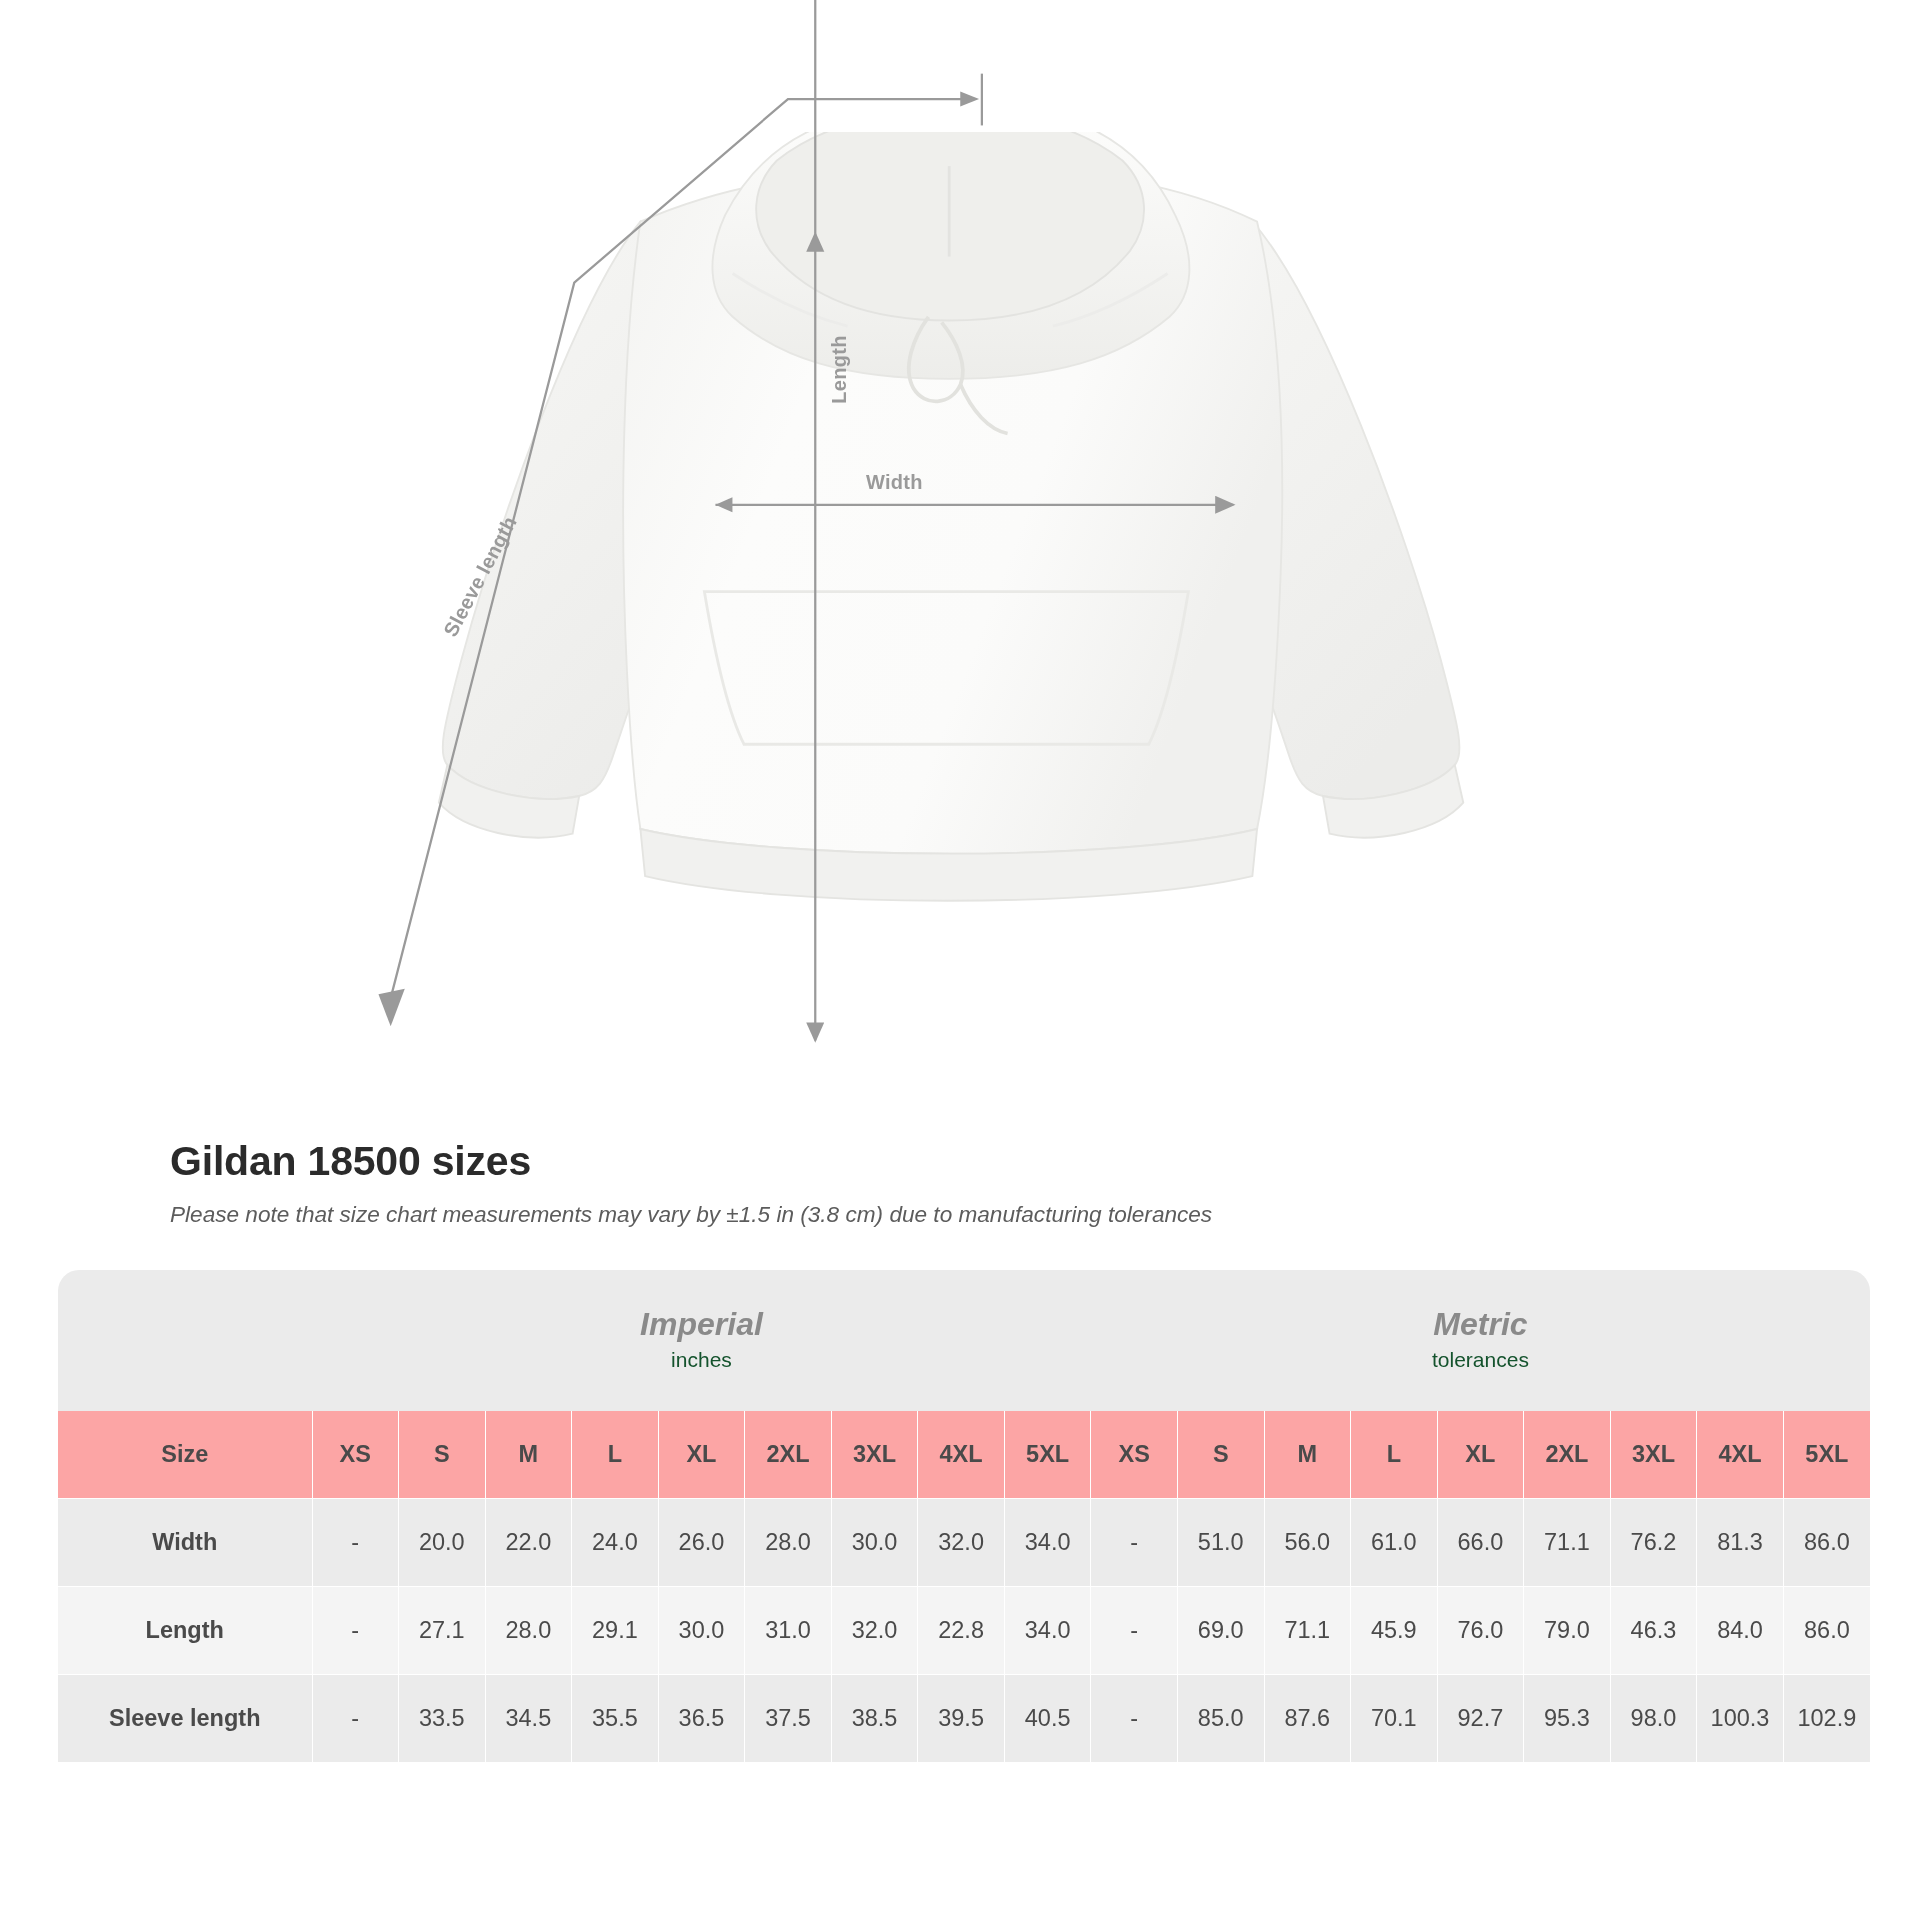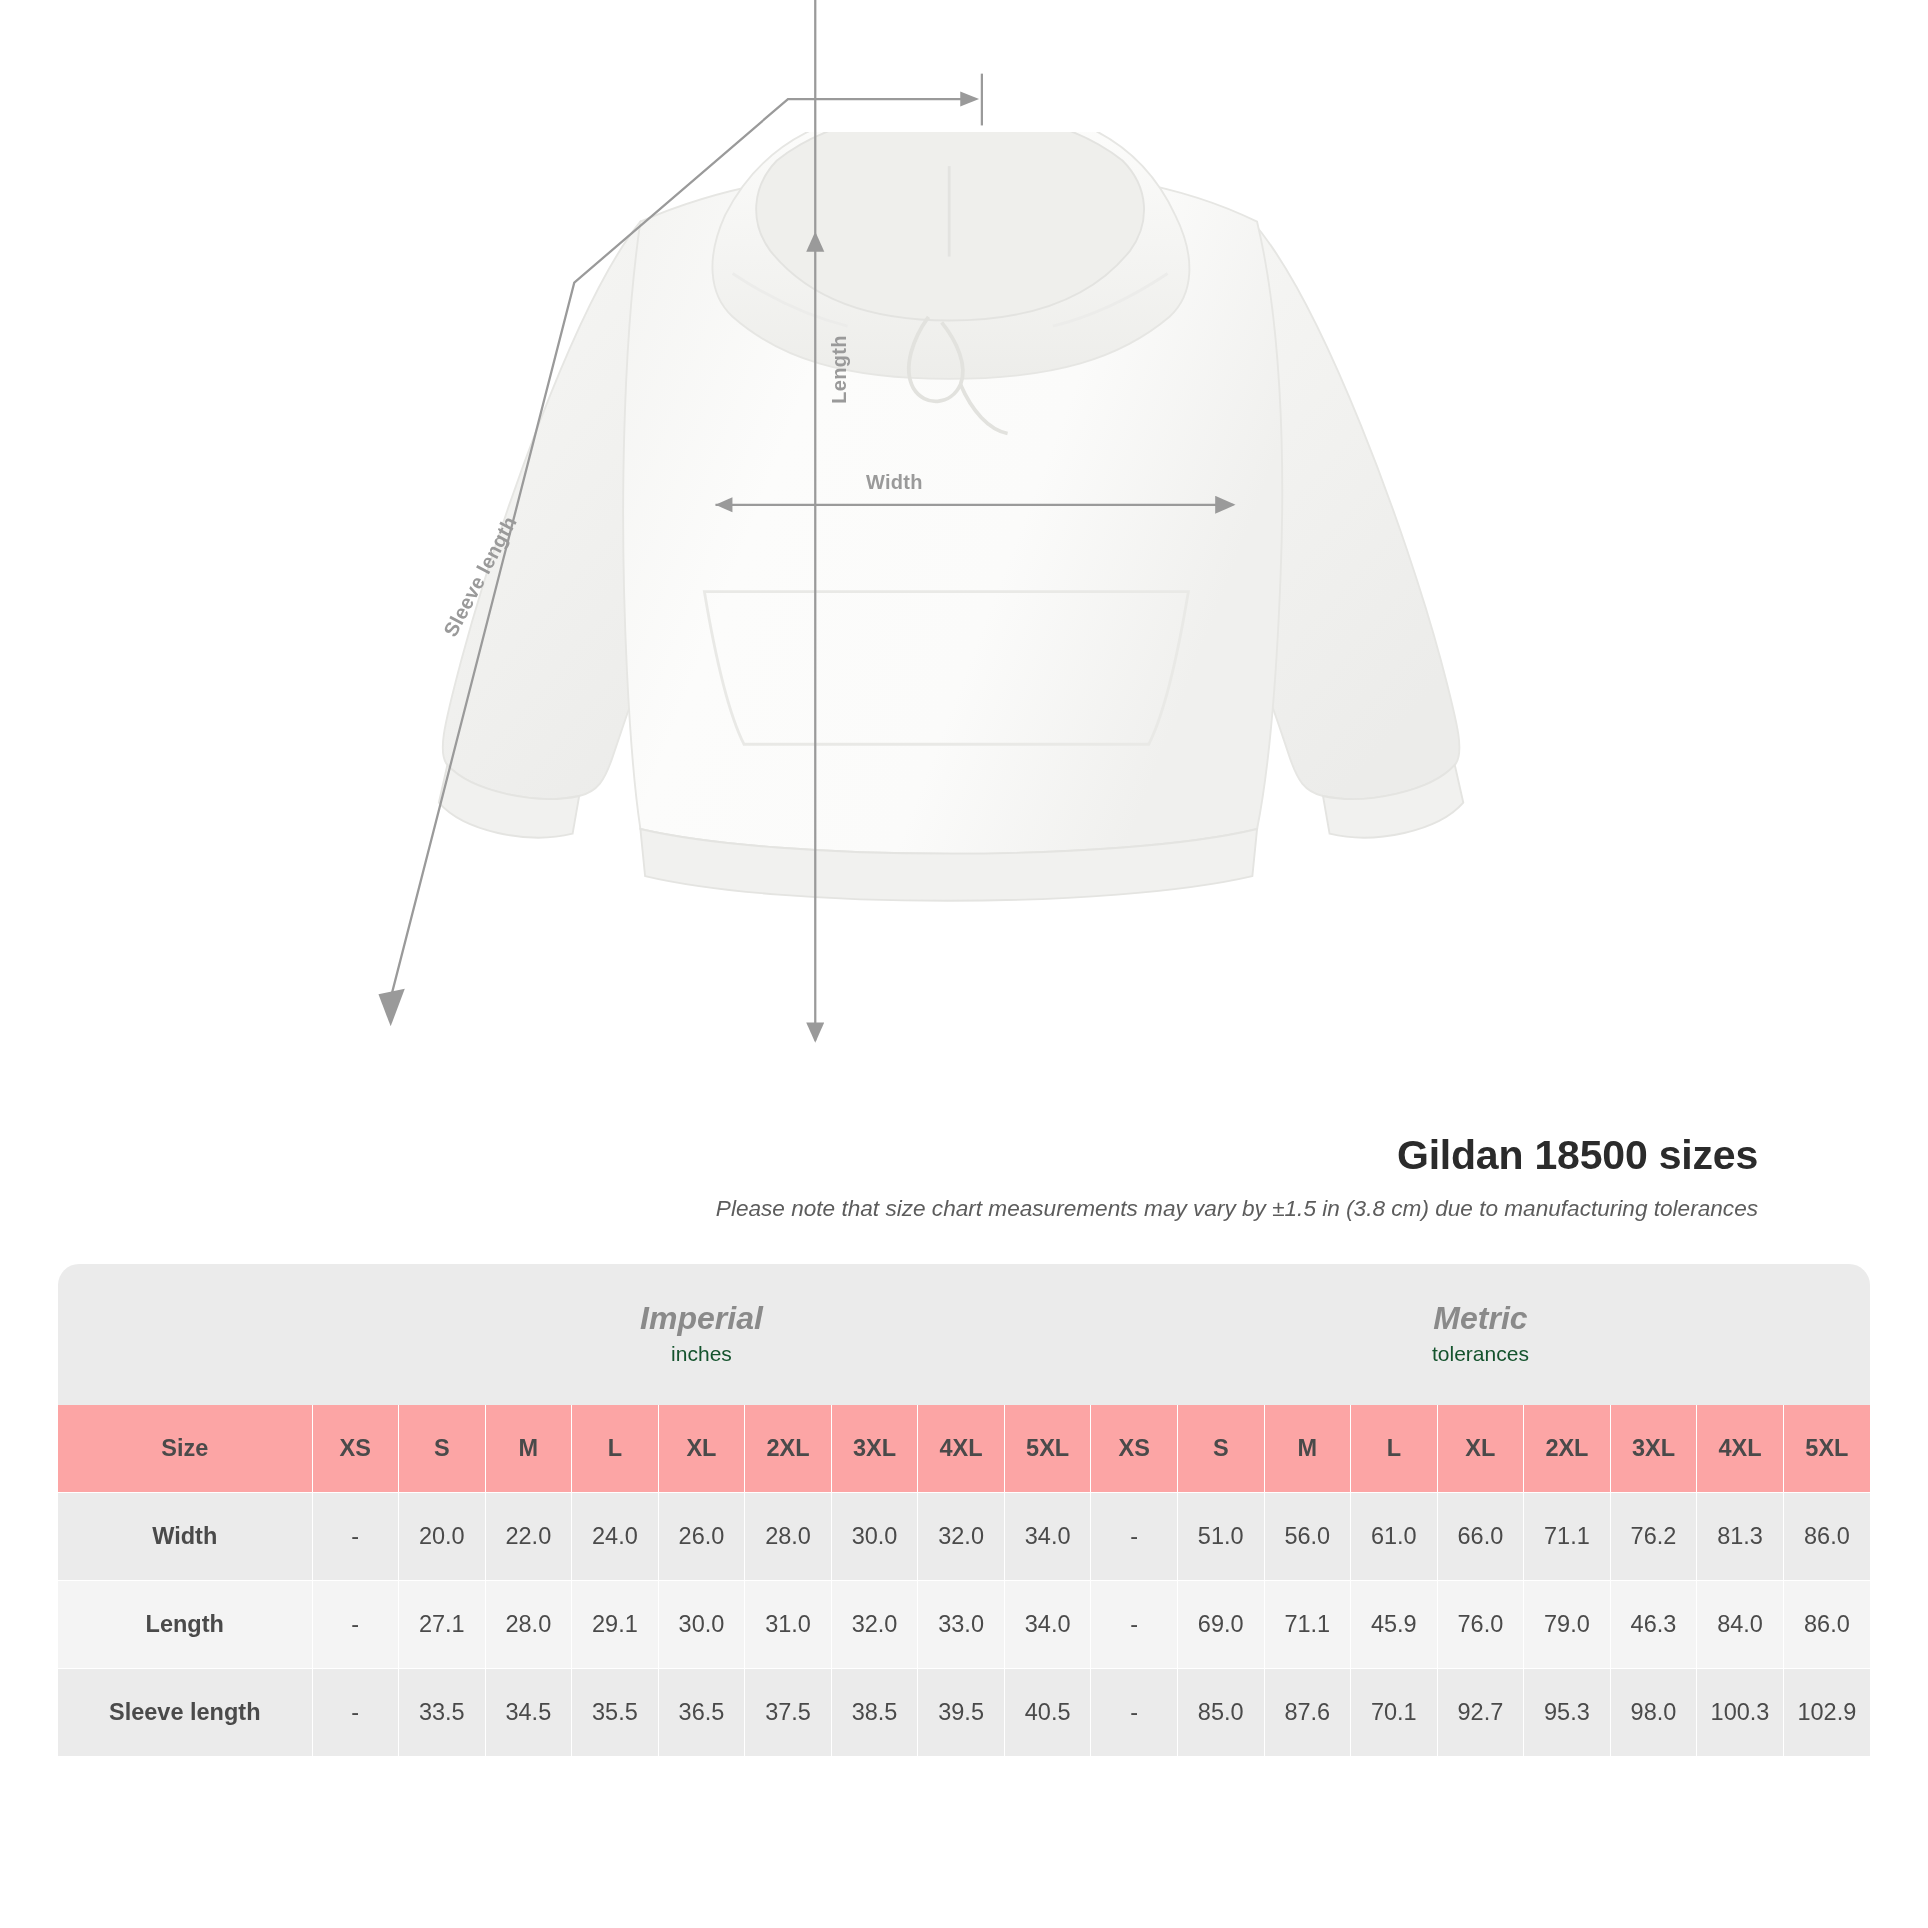--- a/index.html
+++ b/index.html
@@ -59,22 +59,22 @@
     left: 414px;
     top: 565px;
     transform: rotate(-62deg);
     transform-origin: center center;
     white-space: nowrap;
   }
 
   
   .title-block {
     width: 1588px;
-    text-align: right;
-    margin-top: 16px;
+    text-align: left;
+    margin-top: 22px;
   }
   .chart-title {
     font-size: 41px;
     font-weight: bold;
     color: #2b2b2b;
     margin: 0;
     letter-spacing: -0.2px;
   }
   .chart-note {
     font-size: 22.6px;
@@ -292,21 +292,21 @@
 
         <tr class="data-row row-even">
           <td class="rowlabel">Length</td>
           <td>-</td>
           <td>27.1</td>
           <td>28.0</td>
           <td>29.1</td>
           <td>30.0</td>
           <td>31.0</td>
           <td>32.0</td>
-          <td>33.0</td>
+          <td>22.8</td>
           <td>34.0</td>
           <td>-</td>
           <td>69.0</td>
           <td>71.1</td>
           <td>45.9</td>
           <td>76.0</td>
           <td>79.0</td>
           <td>46.3</td>
           <td>84.0</td>
           <td>86.0</td>

